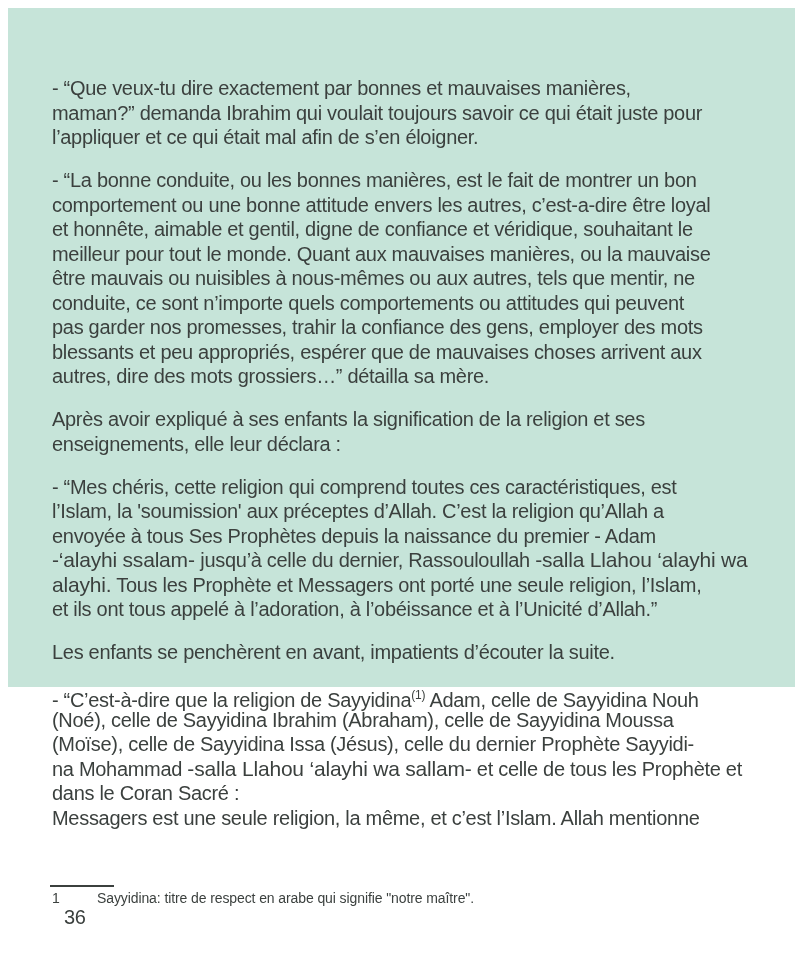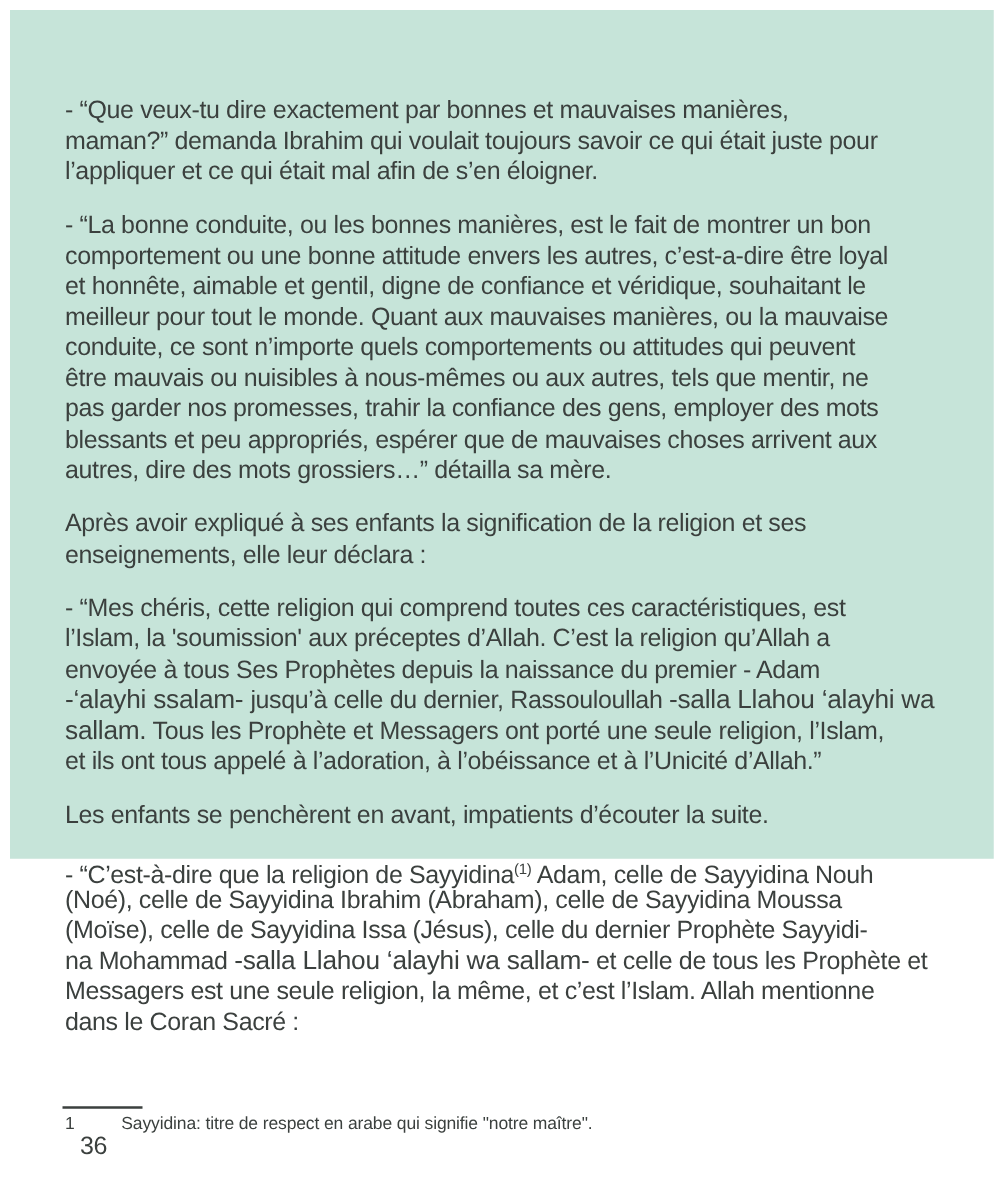--- a/index.html
+++ b/index.html
@@ -90,48 +90,48 @@
       <div class="paragraph">
         <div class="text-line"><span class="seg-n">- “Que veux-tu dire exactement par bonnes et mauvaises manières,</span></div>
         <div class="text-line"><span class="seg-n">maman?” demanda Ibrahim qui voulait toujours savoir ce qui était juste pour</span></div>
         <div class="text-line"><span class="seg-n">l’appliquer et ce qui était mal afin de s’en éloigner.</span></div>
       </div>
       <div class="paragraph">
         <div class="text-line"><span class="seg-n">- “La bonne conduite, ou les bonnes manières, est le fait de montrer un bon</span></div>
         <div class="text-line"><span class="seg-n">comportement ou une bonne attitude envers les autres, c’est-a-dire être loyal</span></div>
         <div class="text-line"><span class="seg-n">et honnête, aimable et gentil, digne de confiance et véridique, souhaitant le</span></div>
         <div class="text-line"><span class="seg-n">meilleur pour tout le monde. Quant aux mauvaises manières, ou la mauvaise</span></div>
+        <div class="text-line"><span class="seg-n">être mauvais ou nuisibles à nous-mêmes ou aux autres, tels que mentir, ne</span></div>
         <div class="text-line"><span class="seg-n">conduite, ce sont n’importe quels comportements ou attitudes qui peuvent</span></div>
-        <div class="text-line"><span class="seg-n">être mauvais ou nuisibles à nous-mêmes ou aux autres, tels que mentir, ne</span></div>
         <div class="text-line"><span class="seg-n">pas garder nos promesses, trahir la confiance des gens, employer des mots</span></div>
         <div class="text-line"><span class="seg-n">blessants et peu appropriés, espérer que de mauvaises choses arrivent aux</span></div>
         <div class="text-line"><span class="seg-n">autres, dire des mots grossiers…” détailla sa mère.</span></div>
       </div>
       <div class="paragraph">
         <div class="text-line"><span class="seg-n">Après avoir expliqué à ses enfants la signification de la religion et ses</span></div>
         <div class="text-line"><span class="seg-n">enseignements, elle leur déclara :</span></div>
       </div>
       <div class="paragraph">
         <div class="text-line"><span class="seg-n">- “Mes chéris, cette religion qui comprend toutes ces caractéristiques, est</span></div>
         <div class="text-line"><span class="seg-n">l’Islam, la 'soumission' aux préceptes d’Allah. C’est la religion qu’Allah a</span></div>
         <div class="text-line"><span class="seg-n">envoyée à tous Ses Prophètes depuis la naissance du premier - Adam</span></div>
         <div class="text-line"><span class="seg-sm">-‘alayhi ssalam- </span><span class="seg-n">jusqu’à celle du dernier, Rassouloullah </span><span class="seg-sm">-salla Llahou ‘alayhi wa</span></div>
-        <div class="text-line"><span class="seg-sm">sallam.</span><span class="seg-n"> Tous les Prophète et Messagers ont porté une seule religion, l’Islam,</span></div>
+        <div class="text-line"><span class="seg-sm">alayhi.</span><span class="seg-n"> Tous les Prophète et Messagers ont porté une seule religion, l’Islam,</span></div>
         <div class="text-line"><span class="seg-n">et ils ont tous appelé à l’adoration, à l’obéissance et à l’Unicité d’Allah.”</span></div>
       </div>
       <div class="paragraph">
         <div class="text-line"><span class="seg-n">Les enfants se penchèrent en avant, impatients d’écouter la suite.</span></div>
       </div>
       <div class="paragraph">
         <div class="text-line"><span class="seg-n">- “C’est-à-dire que la religion de Sayyidina</span><span class="seg-sup">(1)</span><span class="seg-n"> Adam, celle de Sayyidina Nouh</span></div>
         <div class="text-line"><span class="seg-n">(Noé), celle de Sayyidina Ibrahim (Abraham), celle de Sayyidina Moussa</span></div>
         <div class="text-line"><span class="seg-n">(Moïse), celle de Sayyidina Issa (Jésus), celle du dernier Prophète Sayyidi-</span></div>
         <div class="text-line"><span class="seg-n">na Mohammad </span><span class="seg-sm">-salla Llahou ‘alayhi wa sallam-</span><span class="seg-n"> et celle de tous les Prophète et</span></div>
+        <div class="text-line"><span class="seg-n">dans le Coran Sacré :</span></div>
         <div class="text-line"><span class="seg-n">Messagers est une seule religion, la même, et c’est l’Islam. Allah mentionne</span></div>
-        <div class="text-line"><span class="seg-n">dans le Coran Sacré :</span></div>
       </div>
     </div>
 
   <div class="footnote-rule"></div>
 
   <div class="footnote">
     <span class="footnote-number">1</span>
     <span class="footnote-text">Sayyidina: titre de respect en arabe qui signifie "notre maître".</span>
   </div>
 

